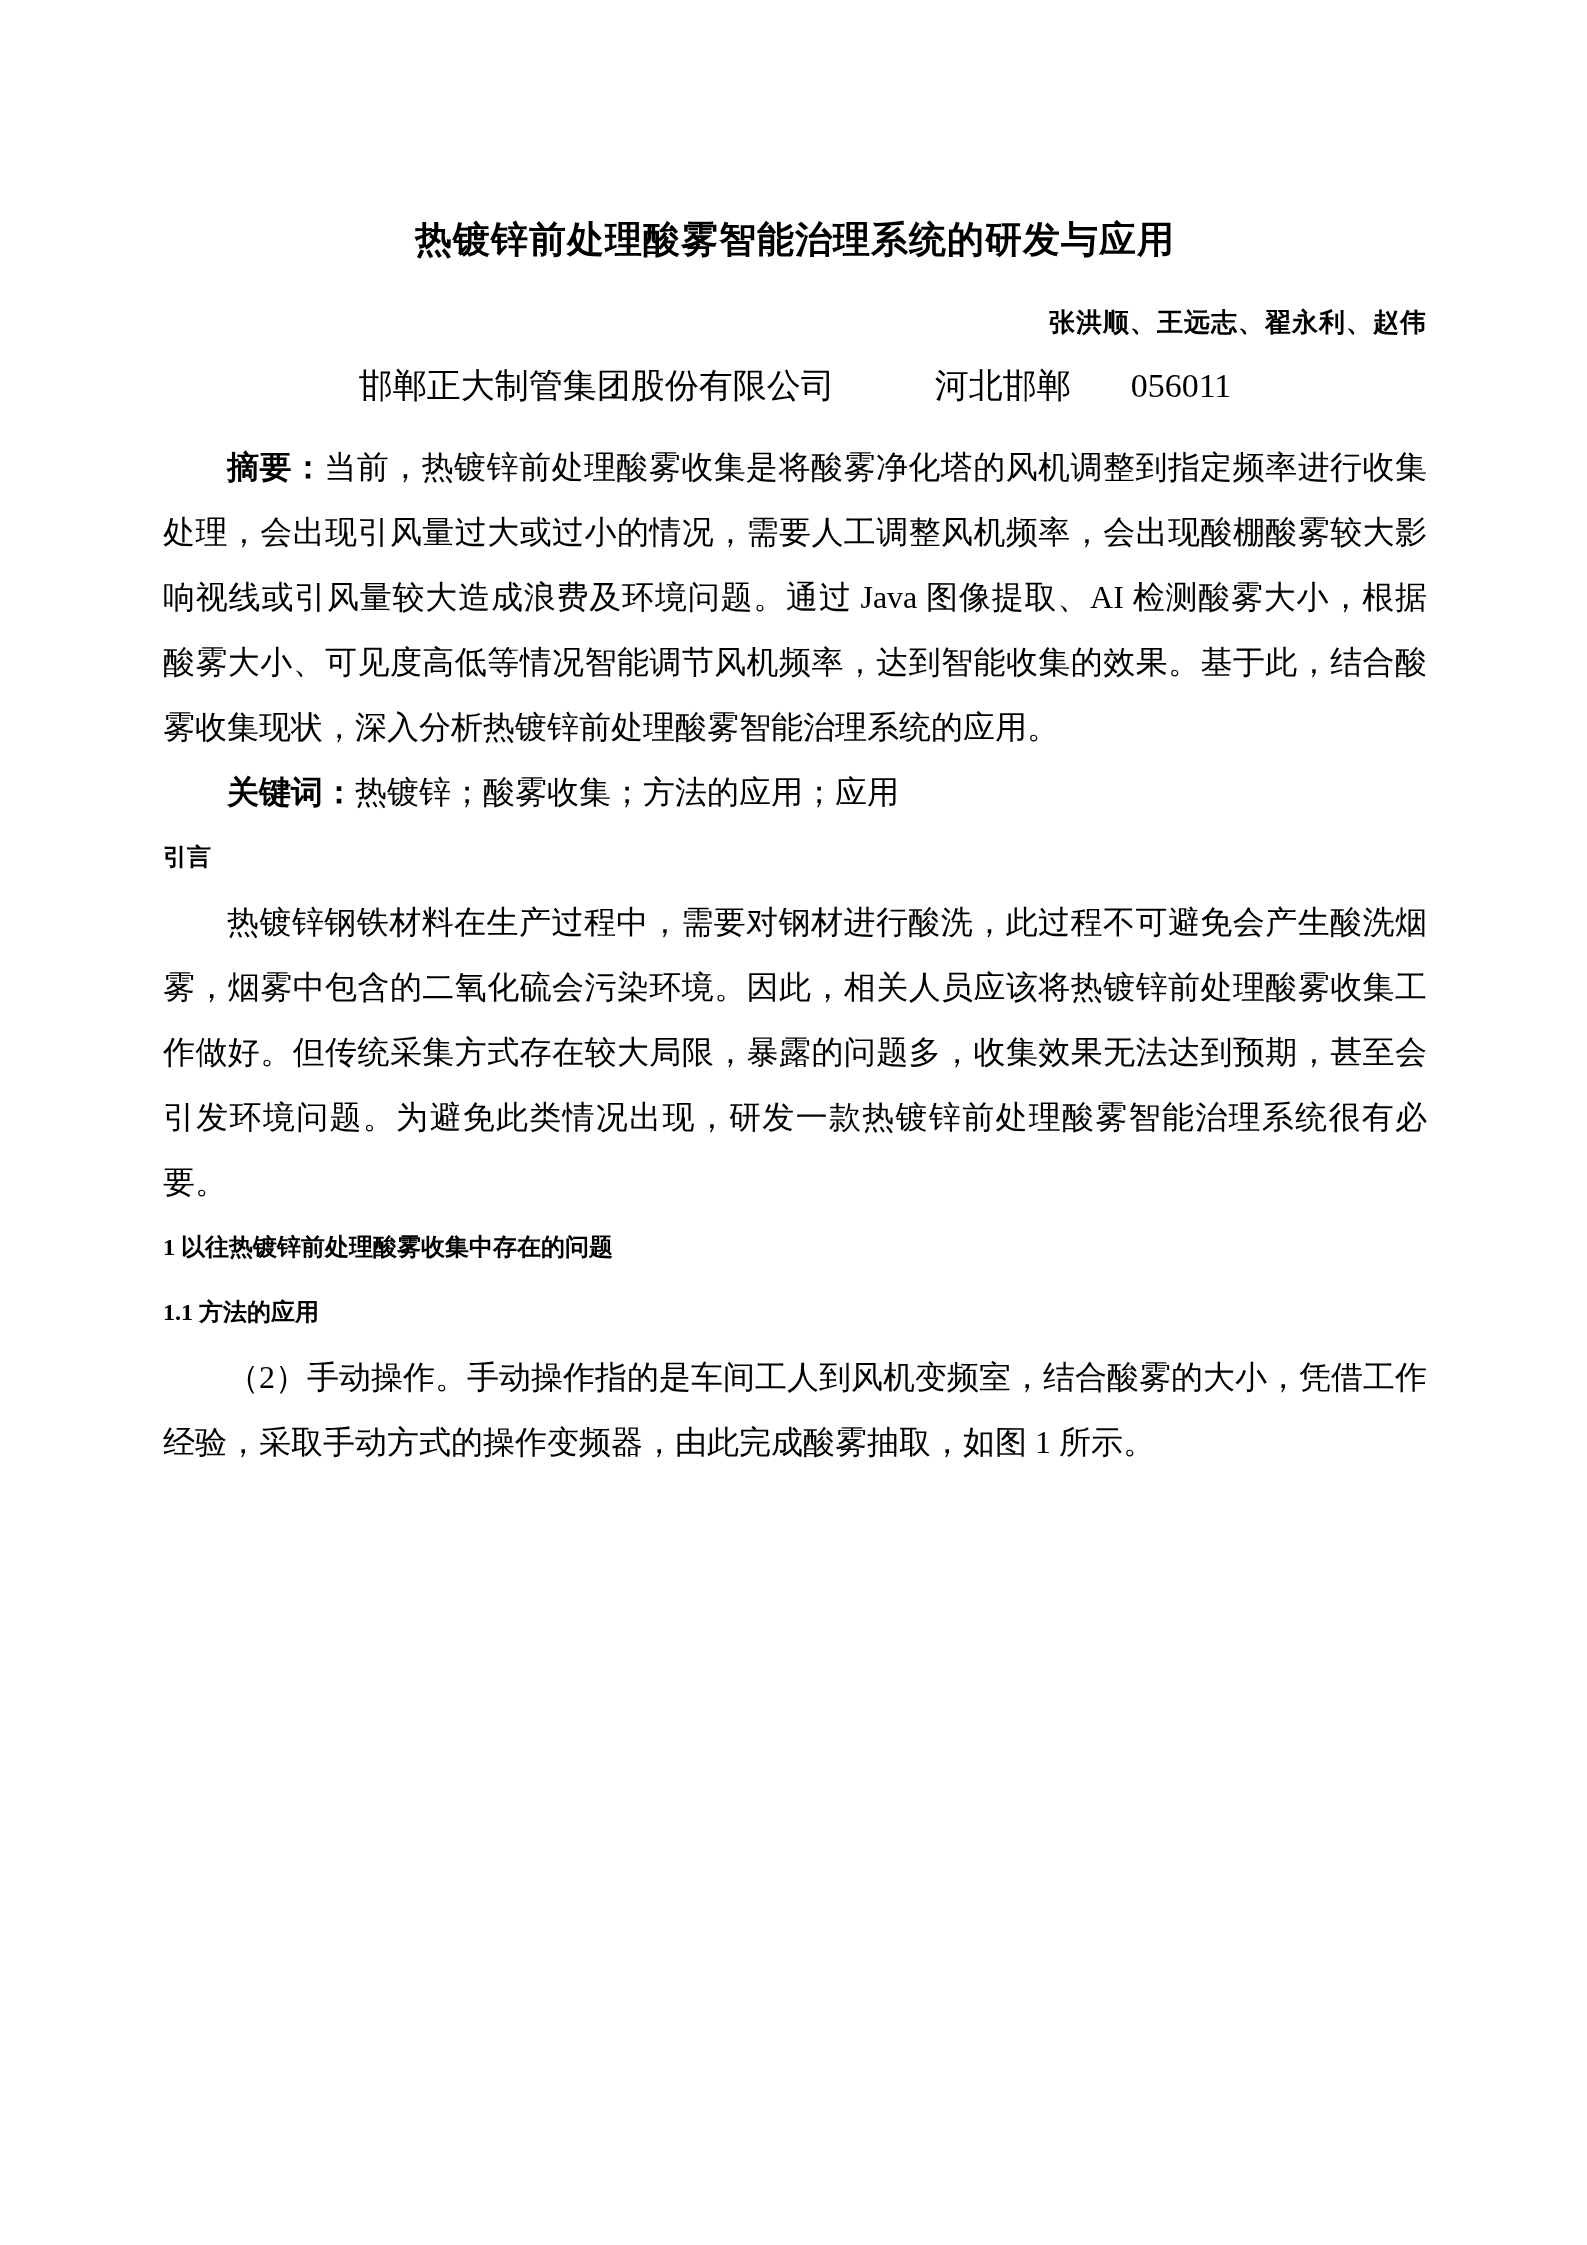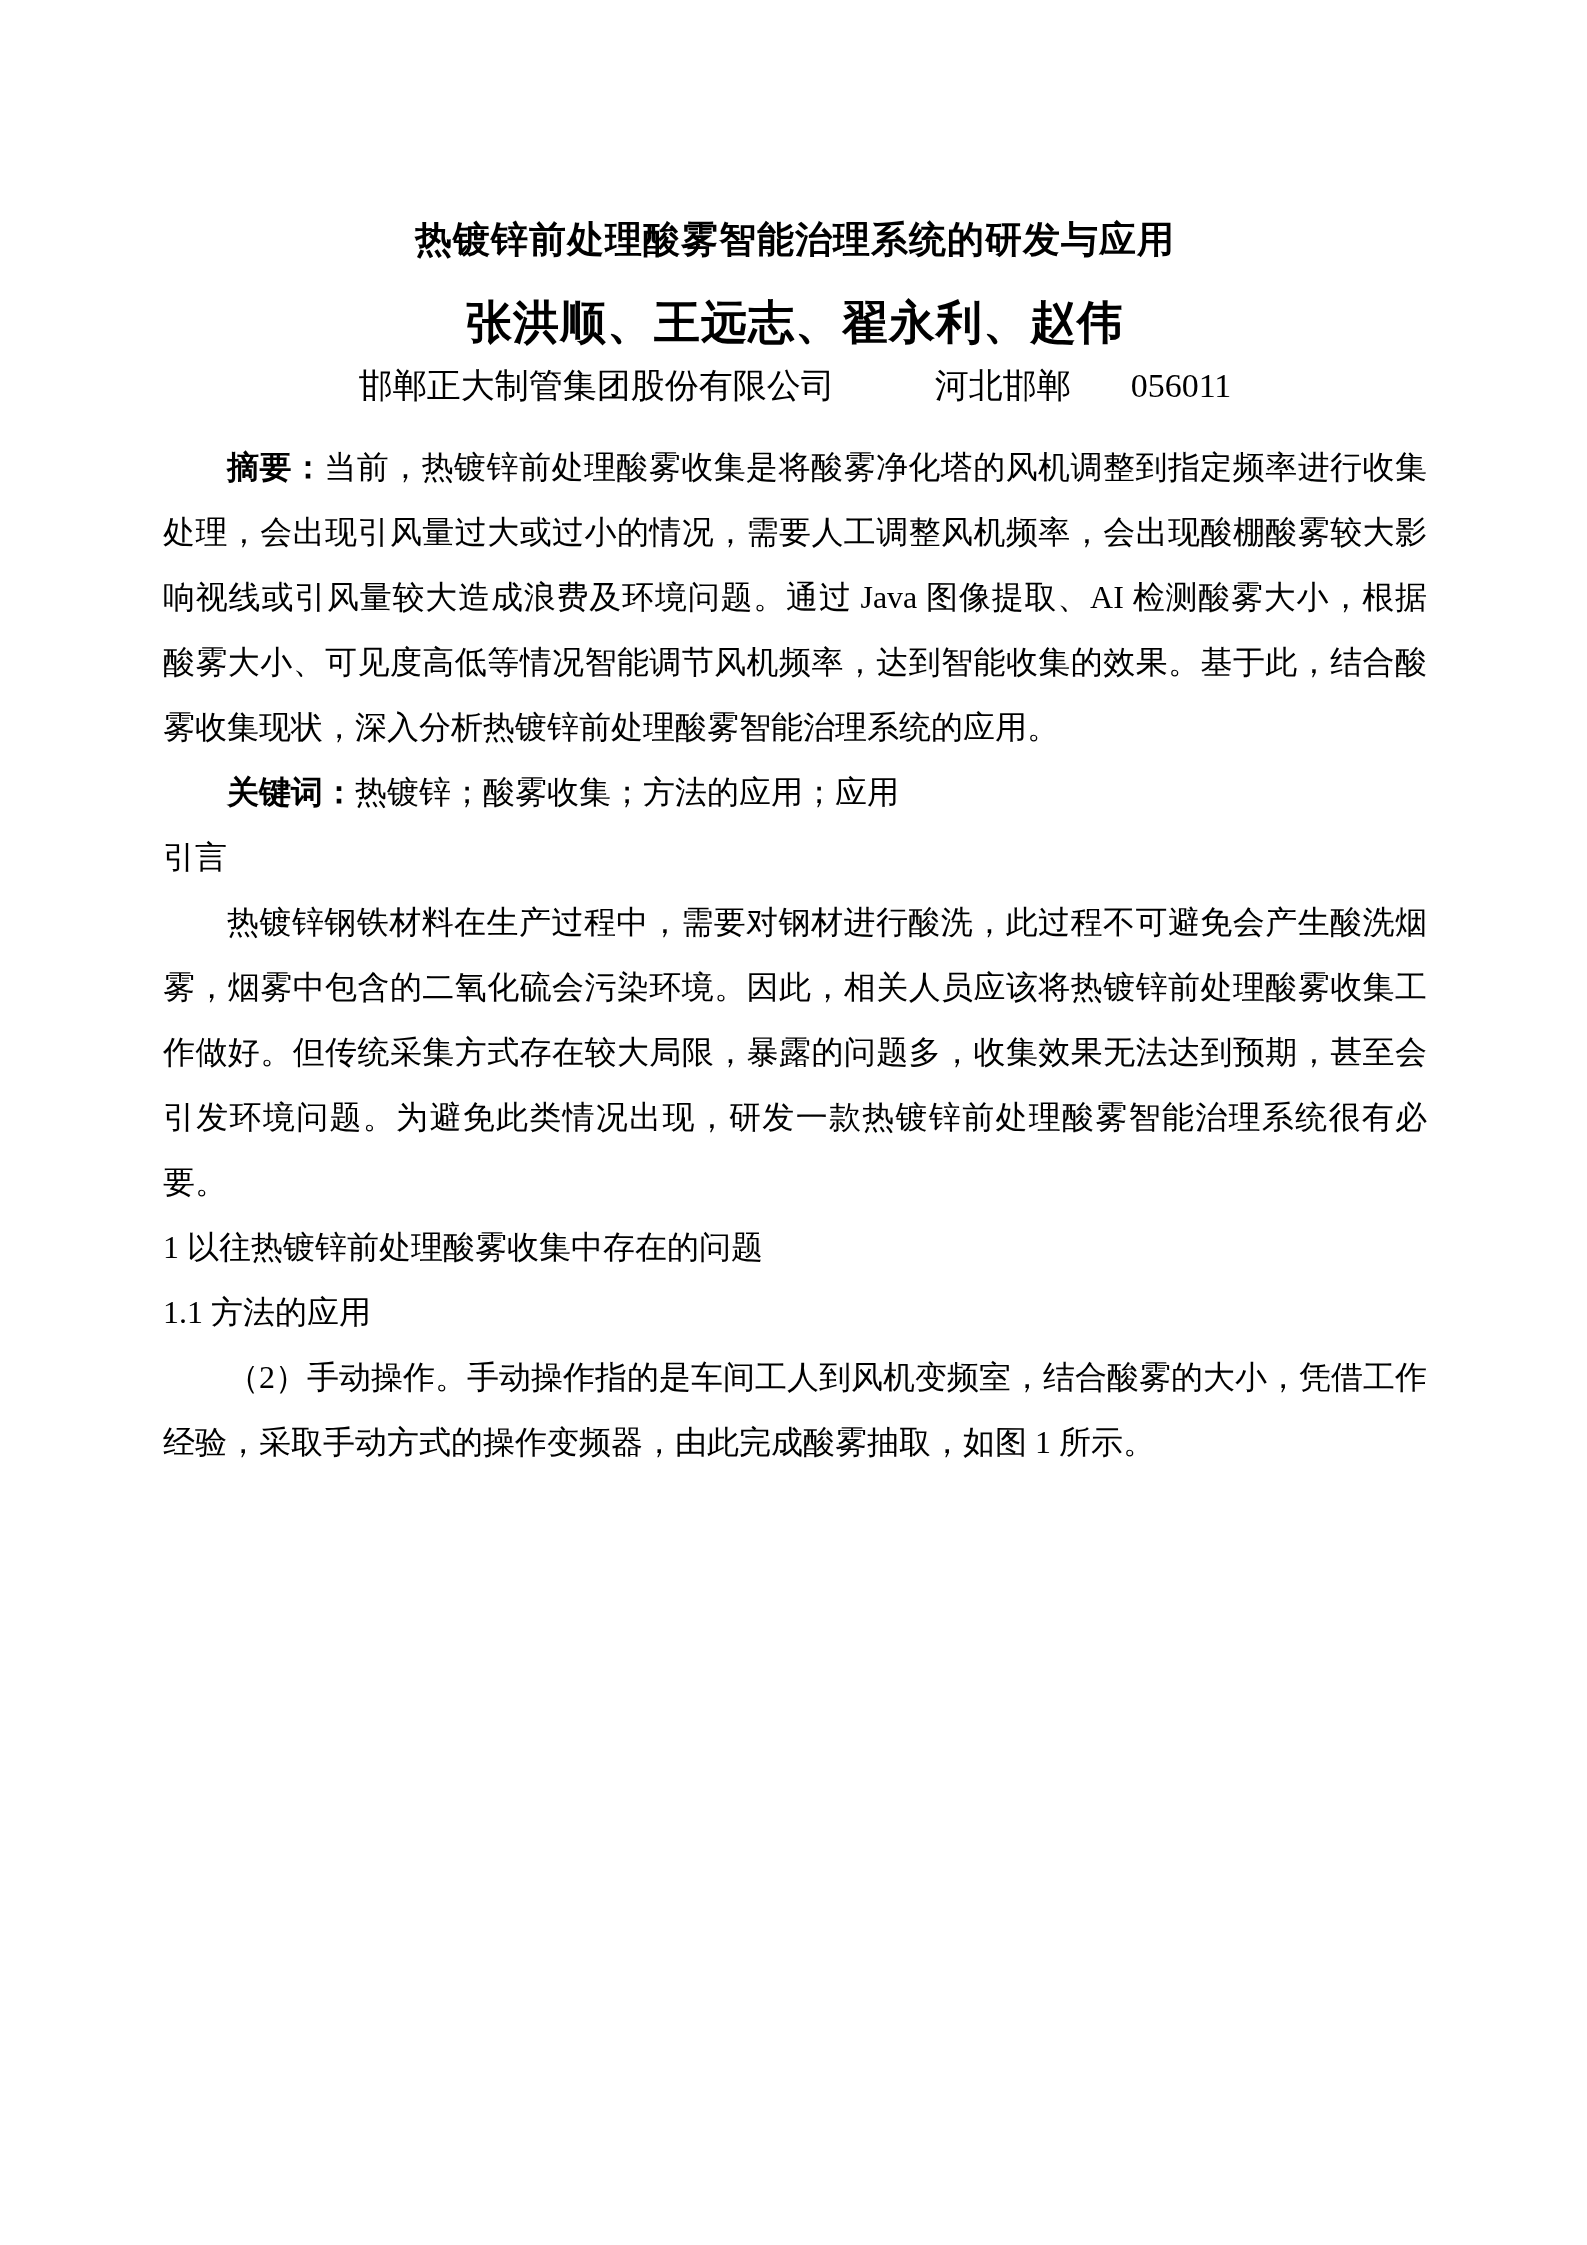--- a/index.html
+++ b/index.html
@@ -21,22 +21,22 @@
   }
   .title {
     margin: 0;
     text-align: center;
     font-size: 37px;
     font-weight: bold;
     line-height: 80px;
     letter-spacing: 1px;
   }
   .authors {
-    text-align: center;
-    font-size: 46px;
+    text-align: right;
+    font-size: 26px;
     font-weight: bold;
     line-height: 86px;
     letter-spacing: 1px;
   }
   .affiliation {
     text-align: center;
     font-size: 34px;
     font-weight: normal;
     line-height: 40px;
   }
@@ -46,22 +46,22 @@
     margin-top: 29px;
     font-size: 32px;
     line-height: 65px;
     text-align: justify;
   }
   .body p, .body h2 {
     margin: 0;
     padding: 0;
   }
   .body h2 {
-    font-size: 32px;
-    font-weight: normal;
+    font-size: 24px;
+    font-weight: bold;
     line-height: 65px;
     text-align: left;
   }
   .indent { text-indent: 2em; }
   .label { font-weight: bold; }
 </style>
 </head>
 <body>
 
 <div class="page">

